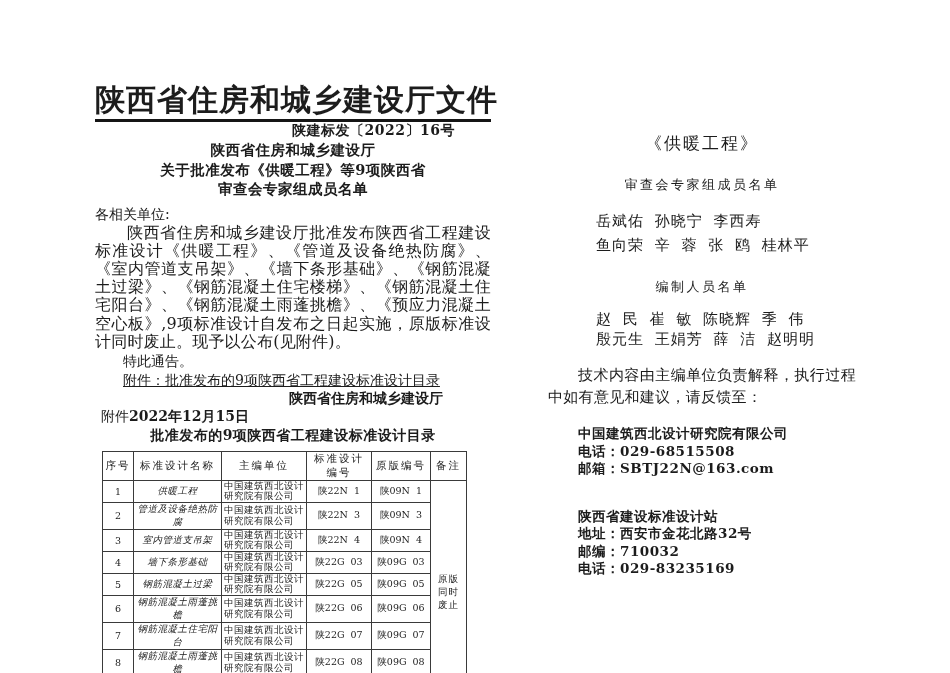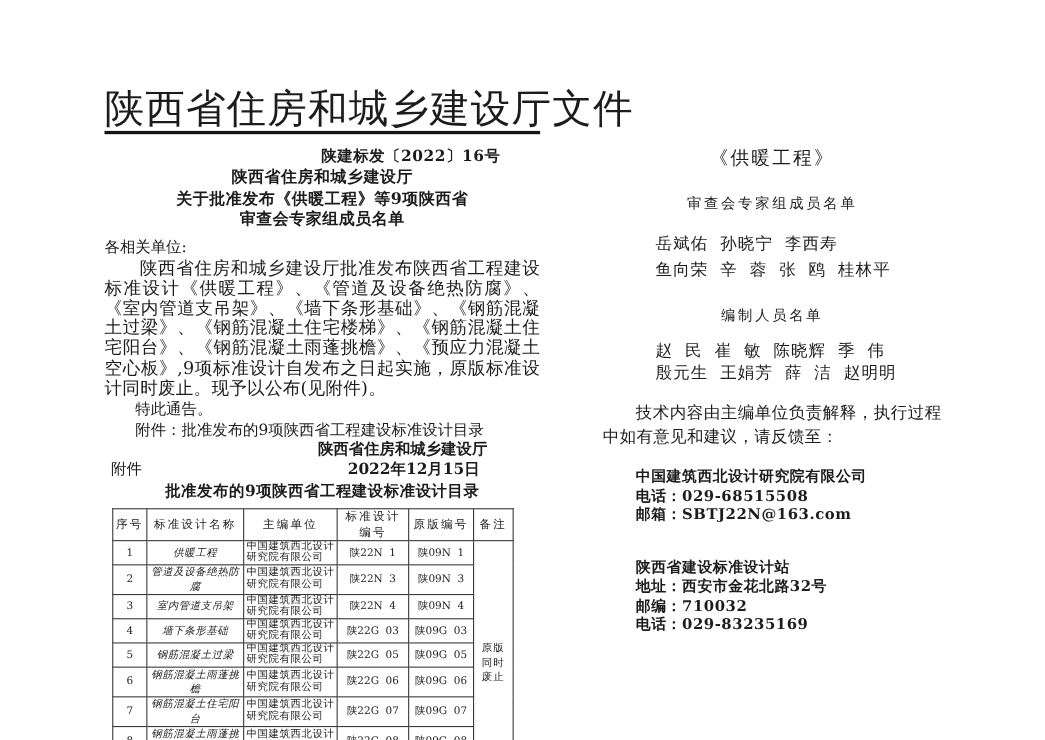--- a/index.html
+++ b/index.html
@@ -3,30 +3,30 @@
 <meta charset="utf-8">
 <style>
   html,body{margin:0;padding:0;}
   body{
     width:950px;height:673px;position:relative;background:#ffffff;
     font-family:"DejaVu Serif","Liberation Serif",serif;
     color:#1c1c1c;overflow:hidden;
   }
   
   .left-col{position:absolute;left:95px;top:84px;width:396px;}
-  .letterhead{font-size:36px;font-weight:normal;text-align:center;letter-spacing:1px;line-height:32px;white-space:nowrap;}
+  .letterhead{font-size:30px;font-weight:bold;text-align:center;letter-spacing:1px;line-height:32px;white-space:nowrap;}
   .rule{border-bottom:3.5px solid #151515;margin-top:3px;}
-  .doc-number{margin-top:11px;text-align:right;padding-right:36px;font-size:14px;font-weight:bold;letter-spacing:.5px;}
+  .doc-number{text-align:right;padding-right:36px;font-size:14px;font-weight:bold;letter-spacing:.5px;}
   .center-line{text-align:center;font-size:14.5px;font-weight:bold;line-height:19.5px;letter-spacing:.5px;}
   .salutation{font-size:14px;margin-top:6px;line-height:18px;}
   .body-par{font-size:16px;line-height:18.2px;text-align:justify;text-indent:2em;margin-top:1px;letter-spacing:.2px;}
   .closing{font-size:14px;text-indent:2em;line-height:18px;margin-top:1px;}
-  .attach-note{font-size:14px;text-indent:2em;line-height:18px;margin-top:1px;}
+  .attach-note{font-size:14px;text-indent:2em;line-height:18px;margin-top:1px;text-decoration:underline;}
   .signature{font-size:14px;font-weight:bold;text-align:right;padding-right:48px;line-height:18px;margin-top:0;}
-  .attach-date-row{display:flex;justify-content:space-between;font-size:14px;font-weight:bold;line-height:18px;margin-top:0;}
+  .attach-date-row{display:flex;font-size:14px;font-weight:bold;line-height:18px;margin-top:0;}
   .attach-date-row .date{padding-right:55px;}
   .attach-label{padding-left:6px;font-weight:normal;}
   .table-title{text-align:center;font-size:14px;font-weight:bold;letter-spacing:.5px;margin-top:2px;}
   table.std{border-collapse:collapse;margin-top:6px;margin-left:7px;table-layout:fixed;width:364px;}
   table.std th,table.std td{border:1px solid #3a3a3a;padding:0 2px;overflow:hidden;}
   table.std{border:1.5px solid #222;}
   table.std th{font-size:10.5px;font-weight:normal;letter-spacing:2px;height:22px;text-align:center;}
   table.std td{font-size:9.5px;height:21px;}
   td.c-no{text-align:center;}
   td.c-name{text-align:center;padding-left:5px;letter-spacing:.5px;font-style:italic;}

